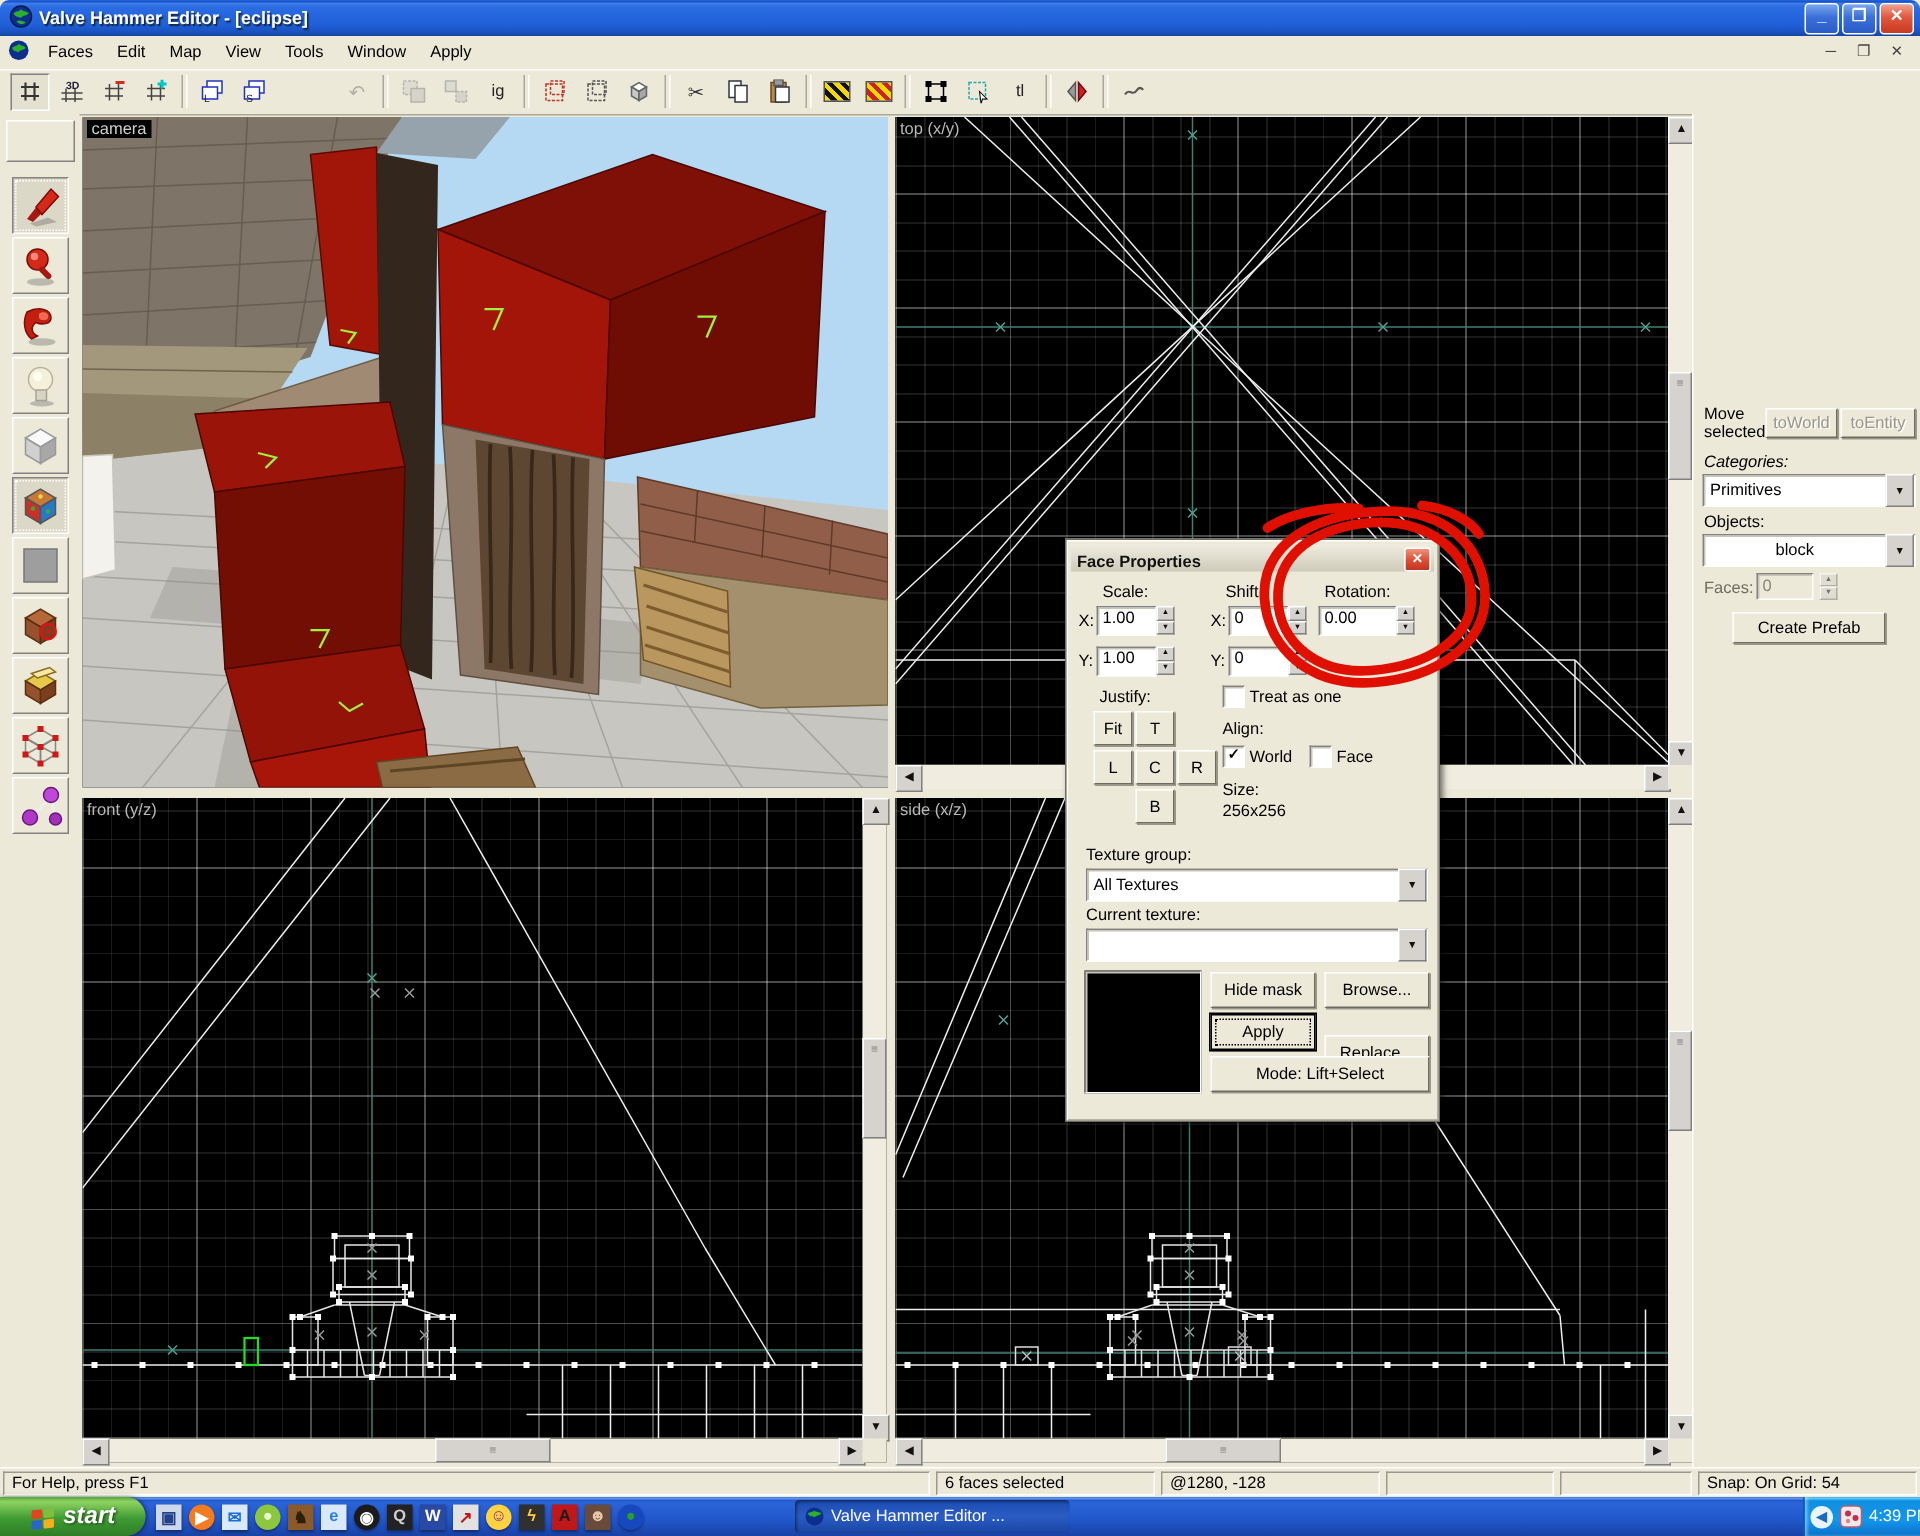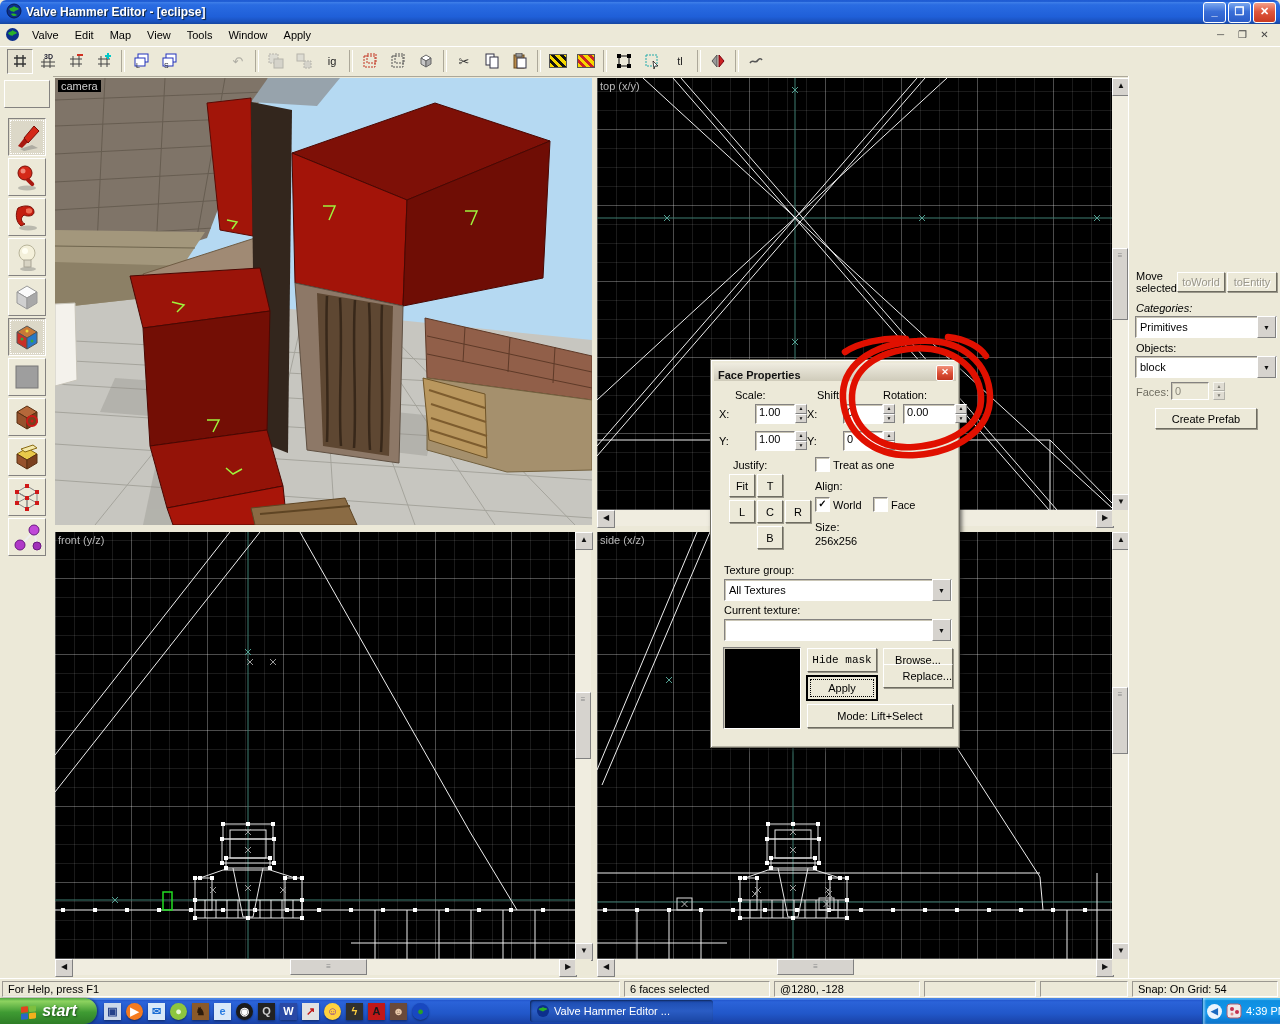--- a/index.html
+++ b/index.html
@@ -78,21 +78,21 @@
   
   .dlg{left:710px;top:359px;width:248px;height:387px;background:#ece9d8;z-index:50;
     border:1px solid #716f64;box-shadow:inset 1px 1px 0 #fff,inset -1px -1px 0 #b5b2a4,2px 2px 4px rgba(0,0,0,.55);}
   .dlg-title{position:absolute;left:3px;top:3px;width:242px;height:18px;
     background:linear-gradient(180deg,#efece0,#cfcbba);display:flex;align-items:flex-end;padding-left:4px;box-sizing:border-box;
     font-weight:bold;font-size:11px;color:#111;}
   .dlg-close{position:absolute;right:2px;top:2px;width:16px;height:14px;border-radius:2px;border:1px solid #fff;
     background:linear-gradient(180deg,#f0927c,#dd5138 50%,#c23520);color:#fff;font-size:9px;font-weight:bold;line-height:12px;text-align:center;}
   .dl{position:absolute;font-size:11px;}
   .spingrp{position:absolute;display:flex;height:19px;}
-  .spingrp .fld{height:17px;padding:1px 3px 0 3px;font-size:11px;margin-left:24px;}
+  .spingrp .fld{height:17px;padding:1px 3px 0 3px;font-size:11px;}
   .spin{width:12px;display:flex;flex-direction:column;}
   .spin div{flex:1;background:#d6d3ce;border:1px solid;border-color:#fff #808080 #808080 #fff;font-size:5px;line-height:7px;text-align:center;color:#111;}
   .jbtn{position:absolute;width:24px;height:21px;}
   .cb{position:absolute;width:13px;height:13px;background:#fff;border:1px solid;border-color:#848280 #fff #fff #848280;
     box-shadow:inset 1px 1px 0 #c9c5b5;font-size:10px;line-height:12px;text-align:center;font-weight:bold;}
   .focusring{outline:1px dotted #000;outline-offset:-4px;border-color:#000;box-shadow:0 0 0 1px #000,1px 1px 0 #9a978a;}
 
   
   .statusbar{left:0;top:978px;width:1280px;height:20px;background:#ece9d8;border-top:1px solid #fff;}
   .sp{position:absolute;top:2px;height:16px;box-sizing:border-box;border:1px solid;border-color:#9b9890 #fff #fff #9b9890;
@@ -140,21 +140,21 @@
     </span>
   </div>
 
   <div class="abs menubar">
     <span style="margin:0 4px 0 5px;">
       <svg width="15" height="15">
           <circle cx="7.5" cy="7.5" r="6.5" fill="#0c2f8c"></circle>
       <path d="M3,6 C5,4 7,5 7.5,3 C9,5 11,4 12,6 C10,8 8,7 7.5,9 C6,8 4.5,9 3,6Z" fill="#2ab02a"></path>
         </svg>
     </span>
-    <span class="menuitem">Valve</span>
+    <span class="menuitem">Faces</span>
     <span class="menuitem">Edit</span>
     <span class="menuitem">Map</span>
     <span class="menuitem">View</span>
     <span class="menuitem">Tools</span>
     <span class="menuitem">Window</span>
     <span class="menuitem">Apply</span>
     <span class="mdictrl">
       <span class="mdibtn">─</span>
       <span class="mdibtn">❐</span>
       <span class="mdibtn">✕</span>
@@ -765,21 +765,21 @@
         <span>toEntity</span>
       </div>
 
     <div class="obj-label" style="left:7px;top:226px;font-style:italic;">Categories:</div>
     <div class="edit combo" style="position:absolute;left:6px;top:240px;width:140px;height:20px;">
       <span class="val">Primitives</span>
       <span class="drop">▼</span>
     </div>
 
     <div class="obj-label" style="left:7px;top:266px;">Objects:</div>
-    <div class="edit combo" style="position:absolute;left:6px;top:280px;width:140px;height:20px;">
+    <div class="edit combo" style="position:absolute;left:6px;top:280px;width:140px;height:20px;text-align:center;">
       <span class="val">block</span>
       <span class="drop">▼</span>
     </div>
 
     <div class="obj-label" style="left:7px;top:310px;color:#6e6c60;">Faces:</div>
     <div class="edit disabled" style="position:absolute;left:42px;top:306px;width:38px;height:18px;padding:2px 3px 0 3px;box-sizing:border-box;"><span>0</span></div>
     <div class="spin" style="position:absolute;left:84px;top:306px;height:18px;opacity:.55;">
         <div>▲</div>
         <div>▼</div>
       </div>
@@ -878,30 +878,30 @@
       <span class="drop">▼</span>
     </div>
 
     <span class="dl" style="left:13px;top:244px;">Current texture:</span>
     <div class="edit combo" style="position:absolute;left:13px;top:259px;width:226px;height:20px;">
       <span class="val"></span>
       <span class="drop">▼</span>
     </div>
 
     <div class="abs edit" style="left:12px;top:287px;width:76px;height:80px;background:#000;"></div>
-    <div class="btn3d" style="position:absolute;left:96px;top:288px;width:68px;height:22px;font-family:Liberation Mono, monospace;">
+    <div class="btn3d" style="position:absolute;left:96px;top:288px;width:68px;height:22px;">
         <span>Hide mask</span>
       </div>
     <div class="btn3d" style="position:absolute;left:172px;top:288px;width:68px;height:22px;">
         <span>Browse...</span>
       </div>
     <div class="btn3d focusring" style="position:absolute;left:96px;top:316px;width:68px;height:22px;">
         <span>Apply</span>
       </div>
-    <div class="btn3d" style="position:absolute;left:172px;top:304px;width:68px;height:22px;justify-content:flex-end;">
+    <div class="btn3d" style="position:absolute;left:172px;top:330px;width:68px;height:22px;">
         <span>Replace...</span>
       </div>
     <div class="btn3d" style="position:absolute;left:96px;top:344px;width:144px;height:22px;">
         <span>Mode: Lift+Select</span>
       </div>
   </div>
 
   <svg class="abs anno" style="left:0;top:0;" width="1280" height="1024">
     <g fill="none" stroke="#e01000" stroke-width="6.5" stroke-linecap="round">
       <path d="M918,341 C965,338 989,366 990,396 C991,430 957,452 916,455 C872,458 845,431 843,399 C841,367 869,344 918,341"></path>

